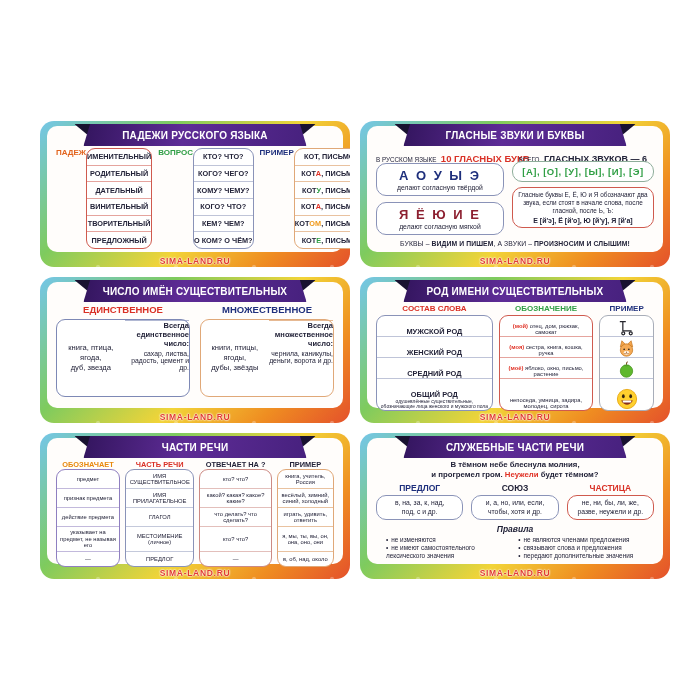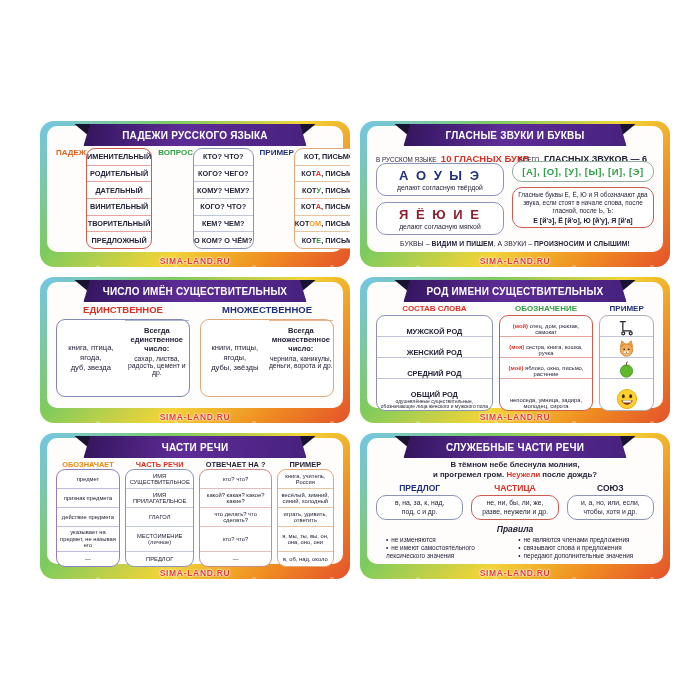--- a/index.html
+++ b/index.html
@@ -73,21 +73,21 @@
   .rulebold{font-size:7px;font-weight:700;color:#232339;margin-top:2px;}
   .vbottom{text-align:center;font-size:6.8px;margin-top:5px;letter-spacing:.1px;}
 
   
   .n2{display:flex;gap:10px;height:100%;}
   .ncol{flex:1;display:flex;flex-direction:column;}
   .nhead{text-align:center;font-weight:700;font-size:9.5px;height:15px;}
   .nbox{flex:1;display:flex;flex-direction:row;margin-bottom:8px;}
   .ntop{flex:1.05;display:flex;align-items:center;justify-content:center;text-align:center;
         font-size:7.6px;color:#232339;white-space:pre-line;line-height:1.3;}
-  .nbot{flex:1;border-top:1px solid rgba(125,136,181,.6);text-align:center;padding-top:5px;}
+  .nbot{flex:1;border-top:1px solid rgba(125,136,181,.6);text-align:right;}
   .bx-orange .nbot{border-top-color:rgba(224,168,120,.8);}
   .nbold{font-size:7.5px;font-weight:700;color:#232339;}
   .nex{font-size:6.8px;color:#232339;margin-top:2px;}
 
   
   .g3{display:flex;gap:6px;}
   .gcol{display:flex;flex-direction:column;}
   .gcol1{width:42%}.gcol2{width:34%}.gcol3{flex:1}
   .ghead{text-align:center;font-weight:700;font-size:8px;height:11px;white-space:nowrap;}
   .gbox{display:flex;flex-direction:column;}
@@ -427,37 +427,37 @@
       <div class="banner">ЧАСТИ РЕЧИ</div>
     </div>
     <div class="brand">SIMA-LAND.RU</div>
   </div>
 
   <div class="card">
     <div class="inner">
       <div class="content">
         <div class="sintro">
           <span>В тёмном небе блеснула молния,</span><br>
-          <span><span class="seg-bold">и прогремел гром. </span><span class="seg-redbold">Неужели</span><span class="seg-bold"> после дождь?</span></span>
+          <span><span class="seg-bold">и прогремел гром. </span><span class="seg-redbold">Неужели</span><span class="seg-bold"> будет тёмном?</span></span>
         </div>
         <div class="s3">
           <div class="scol">
             <div class="shead hd-navy">ПРЕДЛОГ</div>
             <div class="sbox bx bx-gray">в, на, за, к, над,
 под, с и др.</div>
           </div>
           <div class="scol">
+            <div class="shead hd-dark">СОЮЗ</div>
+            <div class="sbox bx bx-gray">и, а, но, или, если,
+чтобы, хотя и др.</div>
+          </div>
+          <div class="scol">
             <div class="shead hd-red">ЧАСТИЦА</div>
             <div class="sbox bx bx-red">не, ни, бы, ли, же,
 разве, неужели и др.</div>
-          </div>
-          <div class="scol">
-            <div class="shead hd-dark">СОЮЗ</div>
-            <div class="sbox bx bx-gray">и, а, но, или, если,
-чтобы, хотя и др.</div>
           </div>
         </div>
         <div class="srules-title">Правила</div>
         <div class="srules">
           <ul class="sul sul-l">
             <li>не изменяются</li>
             <li>не имеют самостоятельного лексического значения</li>
           </ul>
           <ul class="sul sul-r">
             <li>не являются членами предложения</li>

